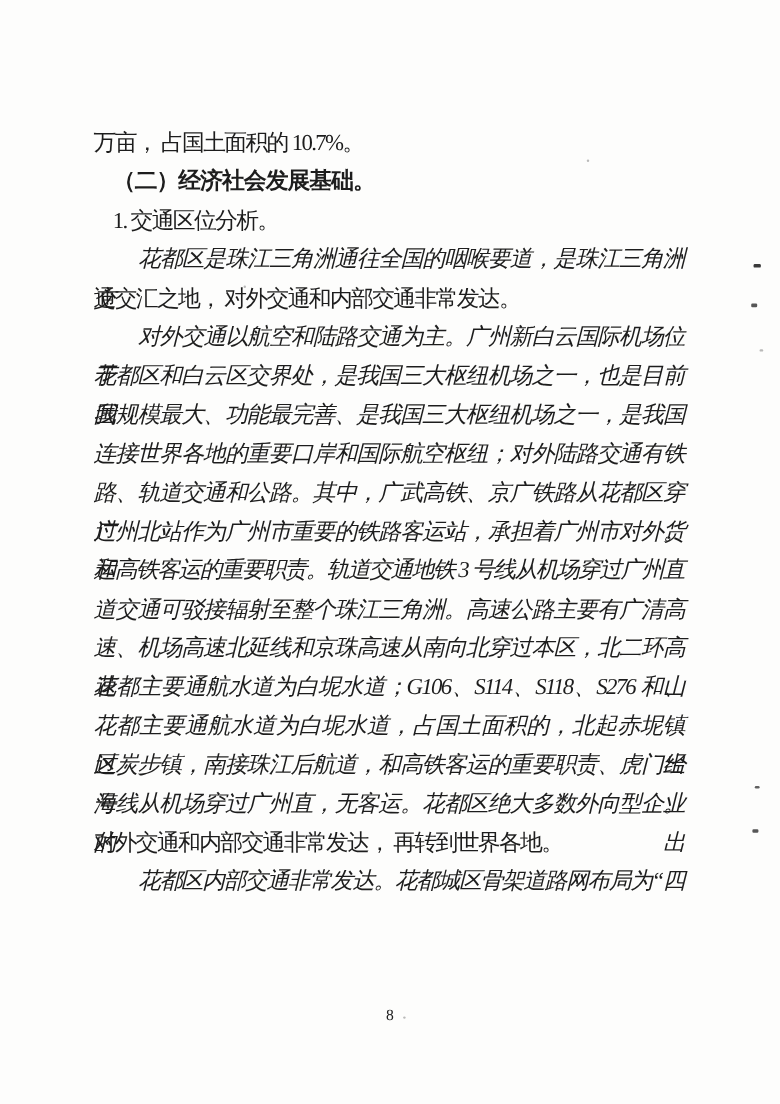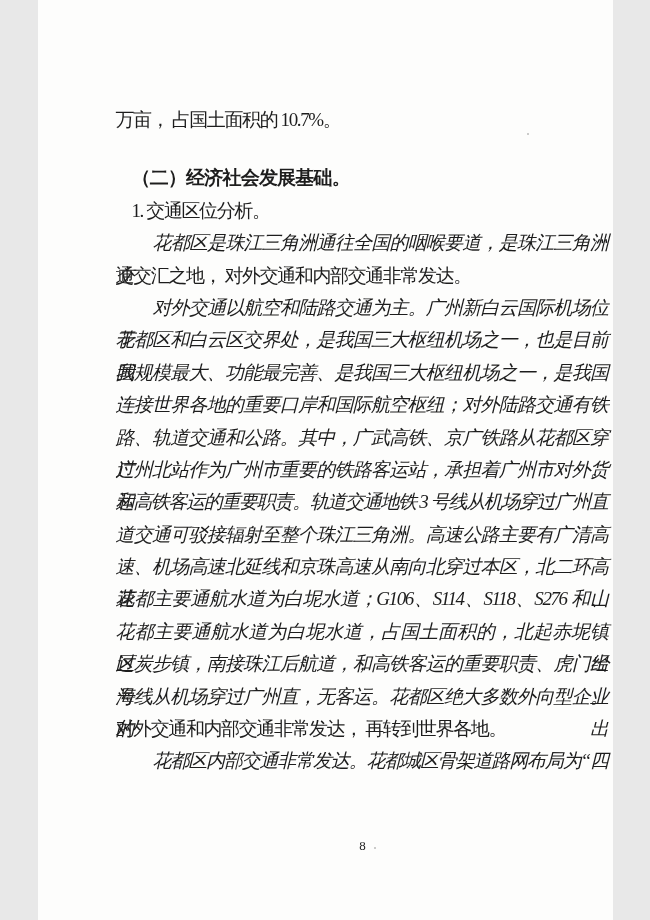--- a/index.html
+++ b/index.html
@@ -2,21 +2,21 @@
 <html><head>
 <meta charset="utf-8">
 <style>
   html, body {
     margin: 0;
     padding: 0;
     background: #e8e8e8;
   }
   .page {
     position: relative;
-    width: 575px;
+    width: 650px;
     height: 920px;
     margin: 0 auto;
     background: #fdfdfc;
     overflow: hidden;
     font-family: "Liberation Serif", "DejaVu Serif", serif;
     color: #1d1d1d;
   }
   .text-block {
     position: absolute;
     top: 104px;
@@ -32,21 +32,21 @@
     text-align: left;
   }
   .line.fill {
     white-space: normal;
     text-align: justify;
     text-align-last: justify;
     font-style: italic;
   }
   .line.indent    { text-indent: 37px; }
   .line.indent-sm { text-indent: 16px; }
-  .line.bold      { font-weight: 700; letter-spacing: -0.8px; margin-top: 26px; }
+  .line.bold      { font-weight: 700; letter-spacing: -0.8px; }
   .page-number {
     position: absolute;
     top: 838px;
     left: 0;
     width: 650px;
     text-align: center;
     font-size: 13px;
     letter-spacing: 0;
     color: #222;
   }

